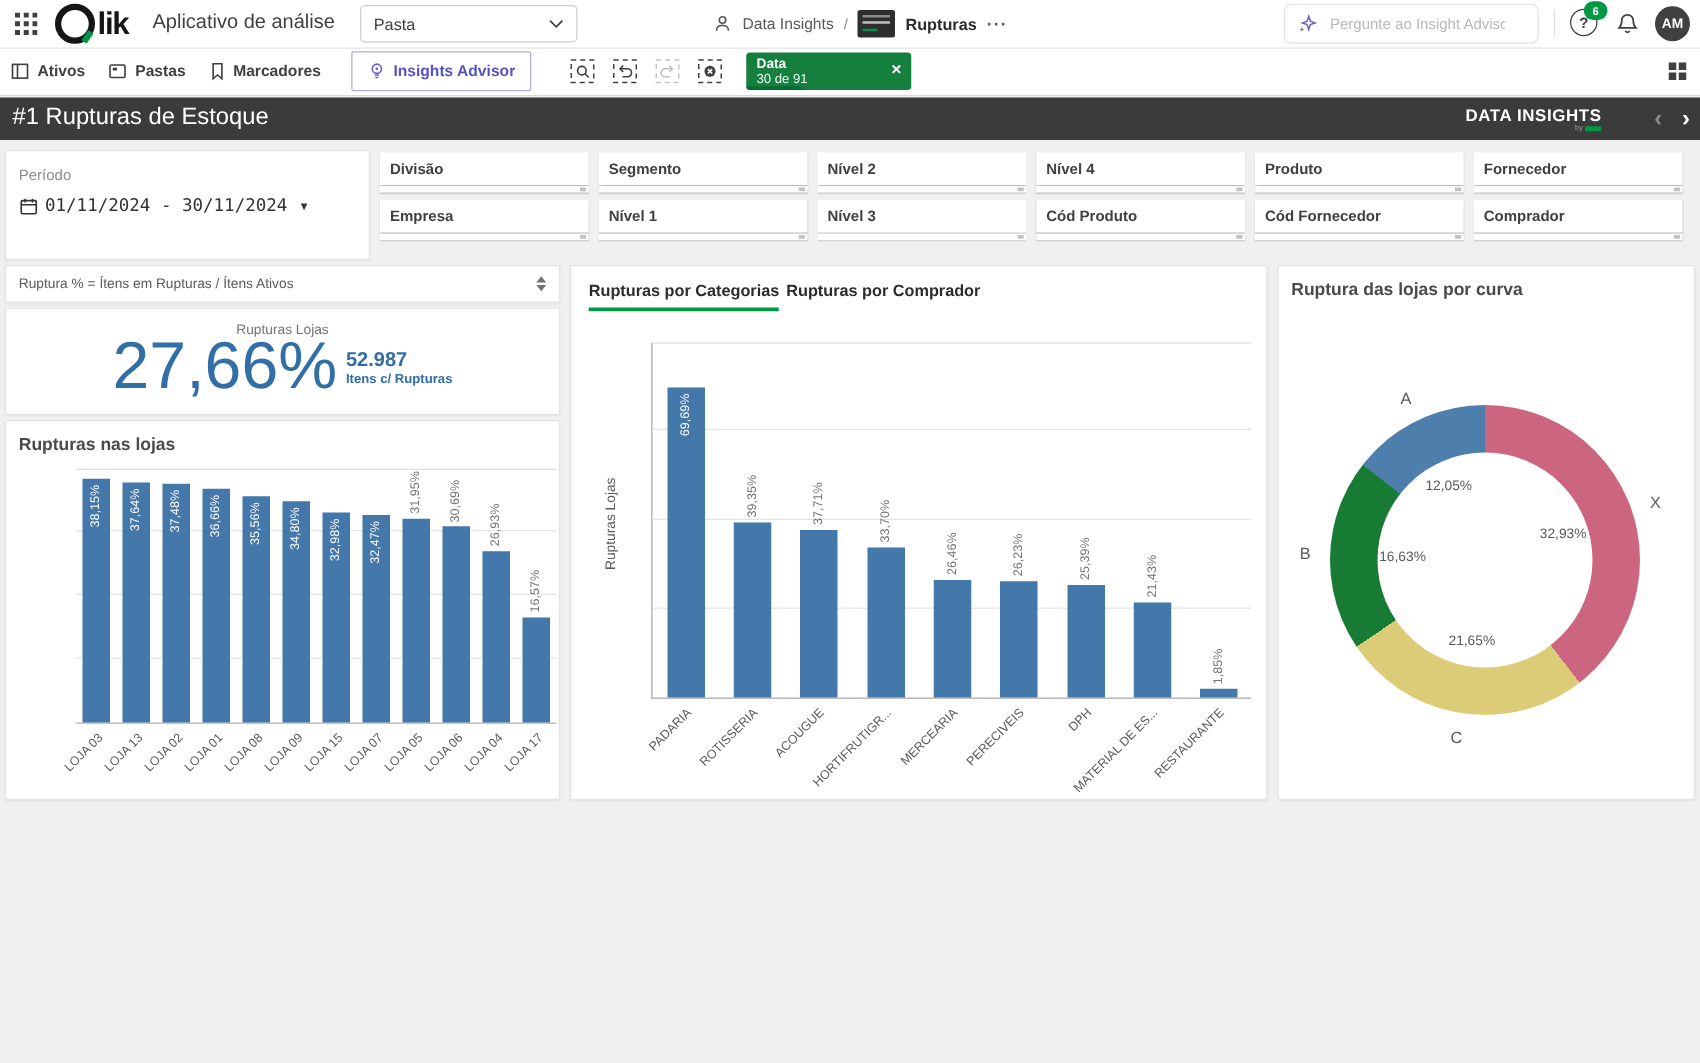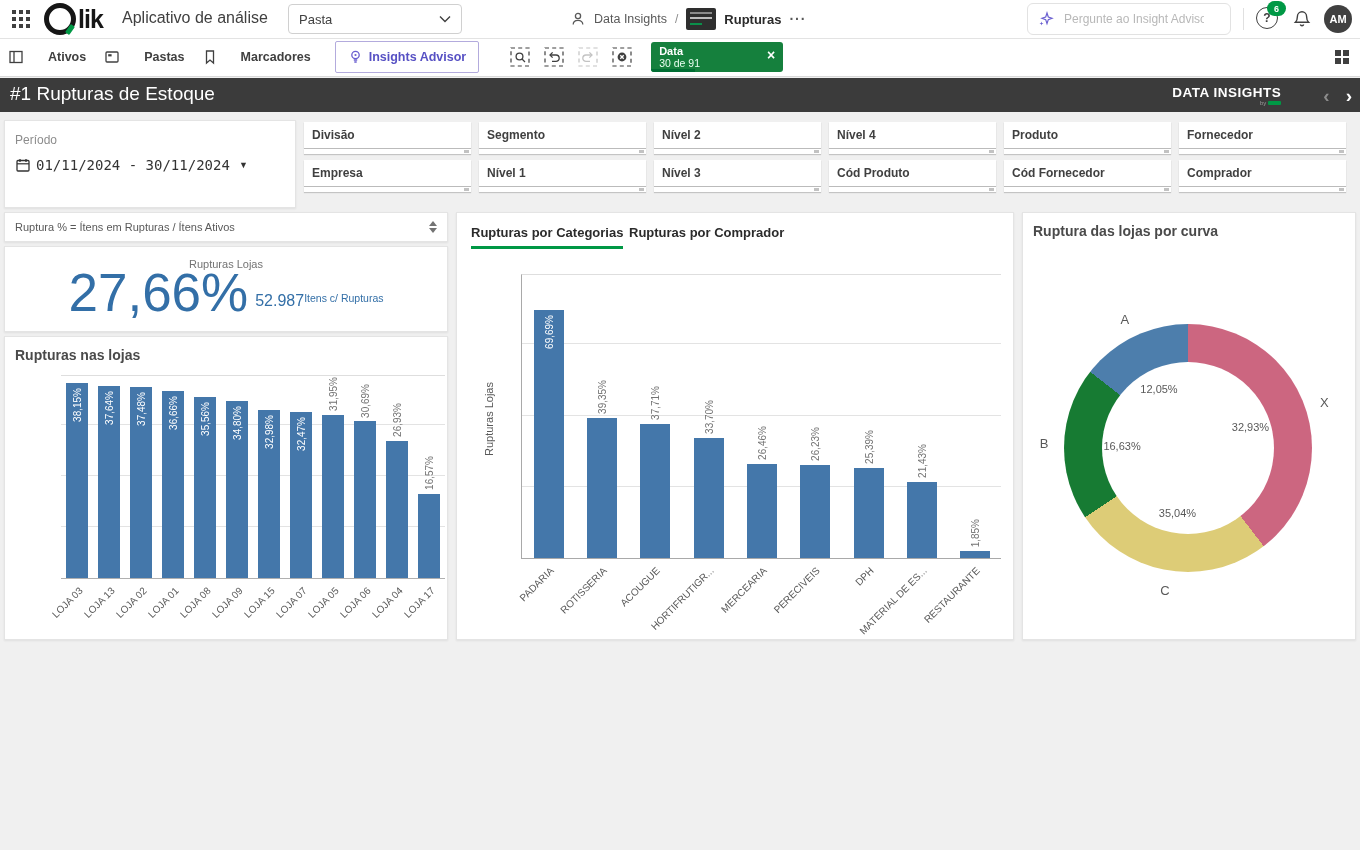--- a/index.html
+++ b/index.html
@@ -31,21 +31,21 @@
   .vdiv{width:1px;height:22px;background:#e0e0e0;}
   .help-wrap{position:relative;width:24px;height:24px;cursor:pointer;}
   .help-circle{width:20px;height:20px;border:1.6px solid #404040;border-radius:50%;display:flex;align-items:center;justify-content:center;font-size:12px;font-weight:700;color:#404040;}
   .badge{position:absolute;top:-6px;right:-6px;min-width:15px;height:15px;border-radius:8px;background:#009845;color:#fff;font-size:9px;font-weight:700;
          display:flex;align-items:center;justify-content:center;padding:0 2px;}
   .avatar{width:28px;height:28px;border-radius:50%;background:#404040;color:#fff;font-size:11px;font-weight:700;display:flex;align-items:center;justify-content:center;cursor:pointer;}
 
   
   .toolbar{position:absolute;top:38px;left:0;width:100%;height:38px;background:#fff;border-bottom:1px solid #d9d9d9;z-index:4;}
   .tb-left{position:absolute;left:8px;top:0;height:38px;display:flex;align-items:center;gap:18px;}
-  .tb-item{display:flex;align-items:center;gap:24px;font-size:12.5px;font-weight:700;color:#404040;cursor:pointer;}
+  .tb-item{display:flex;align-items:center;gap:6px;font-size:12.5px;font-weight:700;color:#404040;cursor:pointer;}
   .ia-btn{display:flex;align-items:center;gap:6px;border:1px solid #b3abdd;border-radius:2px;height:30px;padding:0 12px;
           font-size:12.5px;font-weight:700;color:#5751c4;cursor:pointer;margin-left:6px;}
   .sel-icons{display:flex;align-items:center;gap:12px;margin-left:12px;}
   .sel-icons .sico{cursor:pointer;display:block;}
   .chip{position:relative;width:132px;height:30px;background:#15803d;border-radius:3px;margin-left:0;cursor:pointer;overflow:hidden;}
   .chip .f{position:absolute;left:8px;top:3px;font-size:11px;font-weight:700;color:#fff;}
   .chip .s{position:absolute;left:8px;top:15px;font-size:10.5px;color:#eafff2;}
   .chip .x{position:absolute;right:8px;top:5px;font-size:14px;font-weight:700;color:#fff;cursor:pointer;}
   .chip .prog{position:absolute;left:0;bottom:0;height:3px;width:33%;background:#006e33;}
   .tb-grid{position:absolute;right:10px;top:11px;cursor:pointer;}
@@ -84,21 +84,21 @@
   
   .kpi-expr{left:4px;top:100px;width:444px;height:30px;display:flex;align-items:center;padding:0 10px;cursor:pointer;}
   .kpi-expr .t{font-size:11px;color:#595959;}
   .sorticon{margin-left:auto;display:flex;flex-direction:column;gap:2px;}
   .sorticon b{width:0;height:0;border-left:4px solid transparent;border-right:4px solid transparent;display:block;}
   .sorticon b.up{border-bottom:5px solid #737373;} .sorticon b.dn{border-top:5px solid #737373;}
   .kpi-card{left:4px;top:134px;width:444px;height:86px;display:flex;flex-direction:column;align-items:center;padding-top:11px;}
   .kpi-title{font-size:11px;color:#737373;}
   .kpi-row{display:flex;align-items:flex-end;gap:7px;margin-top:2px;}
   .kpi-big{font-size:53px;line-height:42px;color:#336fa7;}
-  .kpi-sub{display:flex;flex-direction:row;margin-bottom:5px;}
+  .kpi-sub{display:flex;flex-direction:column;margin-bottom:5px;font-weight:bold;}
   .kpi-sub .v{font-size:16px;color:#336fa7;line-height:17px;}
   .kpi-sub .l{font-size:10.5px;color:#336fa7;}
 
   
   .chart-stores{left:4px;top:224px;width:444px;height:304px;}
   .chart-cats{left:456px;top:100px;width:558px;height:428px;}
   .plot{position:absolute;box-sizing:border-box;}
   .plot-stores{left:56px;top:38px;width:384px;height:204px;border-top:1px solid #dedede;border-bottom:1px solid #b0b0b0;}
   .plot-cats{left:64px;top:61px;width:480px;height:285px;border-top:1px solid #dedede;border-bottom:1px solid #a9a9a9;border-left:1px solid #a9a9a9;}
   .gridline{position:absolute;left:0;right:0;height:1px;background:#e3e3e3;}
@@ -467,21 +467,21 @@
           <div class="xlabel" style="left: 343.305px; width: 110px;">RESTAURANTE</div>
         </div>
     </section>
 
     <section class="card chart-donut">
       <span class="card-title">Ruptura das lojas por curva</span>
       <div class="ring" style="background: conic-gradient(rgb(204, 102, 128) 0deg, rgb(204, 102, 128) 142.383deg, rgb(221, 204, 119) 142.383deg, rgb(221, 204, 119) 235.993deg, rgb(23, 123, 51) 235.993deg, rgb(23, 123, 51) 307.898deg, rgb(77, 126, 172) 307.898deg, rgb(77, 126, 172) 360deg);"></div>
       <div class="hole"></div>
     <span class="donut-pct" style="left: 227.476px; top: 213.721px;">32,93%</span>
         <span class="donut-letter" style="left: 301.311px; top: 188.573px;">X</span>
-        <span class="donut-pct" style="left: 154.461px; top: 300.153px;">35,04%</span>
+        <span class="donut-pct" style="left: 154.461px; top: 300.153px;">21,65%</span>
         <span class="donut-letter" style="left: 142.007px; top: 377.152px;">C</span>
         <span class="donut-pct" style="left: 99.0381px; top: 232.759px;">16,63%</span>
         <span class="donut-letter" style="left: 21.083px; top: 230.111px;">B</span>
         <span class="donut-pct" style="left: 136.015px; top: 175.705px;">12,05%</span>
         <span class="donut-letter" style="left: 101.76px; top: 105.63px;">A</span>
       </section>
 
   </main>
 </div>
 

